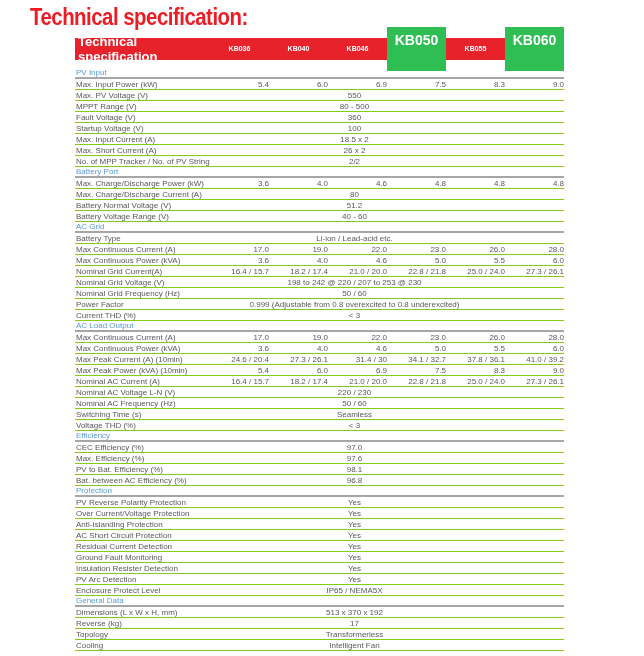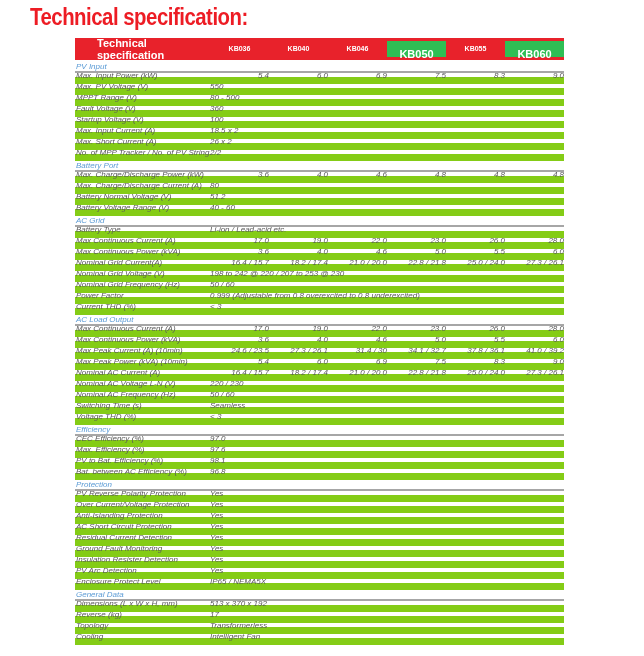--- a/index.html
+++ b/index.html
@@ -18,57 +18,57 @@
   }
   .spec-table{
     position:absolute;left:75px;top:38px;width:489px;
   }
   .thead{
     display:flex;align-items:center;
     height:22px;background:#E8222B;
     color:#ffffff;font-weight:bold;
   }
   .thead .corner{
-    width:135px;box-sizing:border-box;padding-left:22px;
-    font-size:11px;
+    width:135px;box-sizing:border-box;padding-left:3px;
+    font-size:13px;
   }
   .hcol{
     width:59px;flex:0 0 59px;text-align:center;
     font-size:7px;line-height:22px;
   }
   .hcol.hl{
     background:#2FBE54;
-    font-size:11px;
-    height:16px;line-height:26px;
+    font-size:14px;
+    height:44px;line-height:26px;
     position:relative;z-index:2;
   }
-  .tbody{margin-top:2px;font-style:italic;}
+  .tbody{margin-top:8px;}
   .row{
     display:flex;align-items:center;
     height:11px;box-sizing:border-box;
-    border-bottom:7px solid #84cc16;
+    border-bottom:1px solid #84cc16;
     font-size:8px;color:#595959;
   }
   .row.section{
     border-bottom:2px solid #A6A6A6;
   }
   .sec-title{
     padding-left:1px;color:#5B9BD5;font-size:8px;
   }
   .label{
     width:135px;flex:0 0 135px;box-sizing:border-box;
     padding-left:1px;
     white-space:nowrap;overflow:hidden;
   }
   .val{
     width:59px;flex:0 0 59px;text-align:right;
     white-space:nowrap;
   }
   .merged{
-    flex:1;
+    flex:1;text-align:center;
     box-sizing:border-box;padding-right:65px;
     white-space:nowrap;
   }
 </style>
 </head>
 <body>
 
 <div class="page">
   <h1 class="page-title">Technical specification:</h1>
 
@@ -215,21 +215,21 @@
           <div class="label">Max Continuous Power (kVA)</div>
           <div class="val">3.6</div>
           <div class="val">4.0</div>
           <div class="val">4.6</div>
           <div class="val">5.0</div>
           <div class="val">5.5</div>
           <div class="val">6.0</div>
         </div>
         <div class="row">
           <div class="label">Max Peak Current (A) (10min)</div>
-          <div class="val">24.6 / 23.5</div>
+          <div class="val">24.6 / 20.4</div>
           <div class="val">27.3 / 26.1</div>
           <div class="val">31.4 / 30</div>
           <div class="val">34.1 / 32.7</div>
           <div class="val">37.8 / 36.1</div>
           <div class="val">41.0 / 39.2</div>
         </div>
         <div class="row">
           <div class="label">Max Peak Power (kVA) (10min)</div>
           <div class="val">5.4</div>
           <div class="val">6.0</div>

